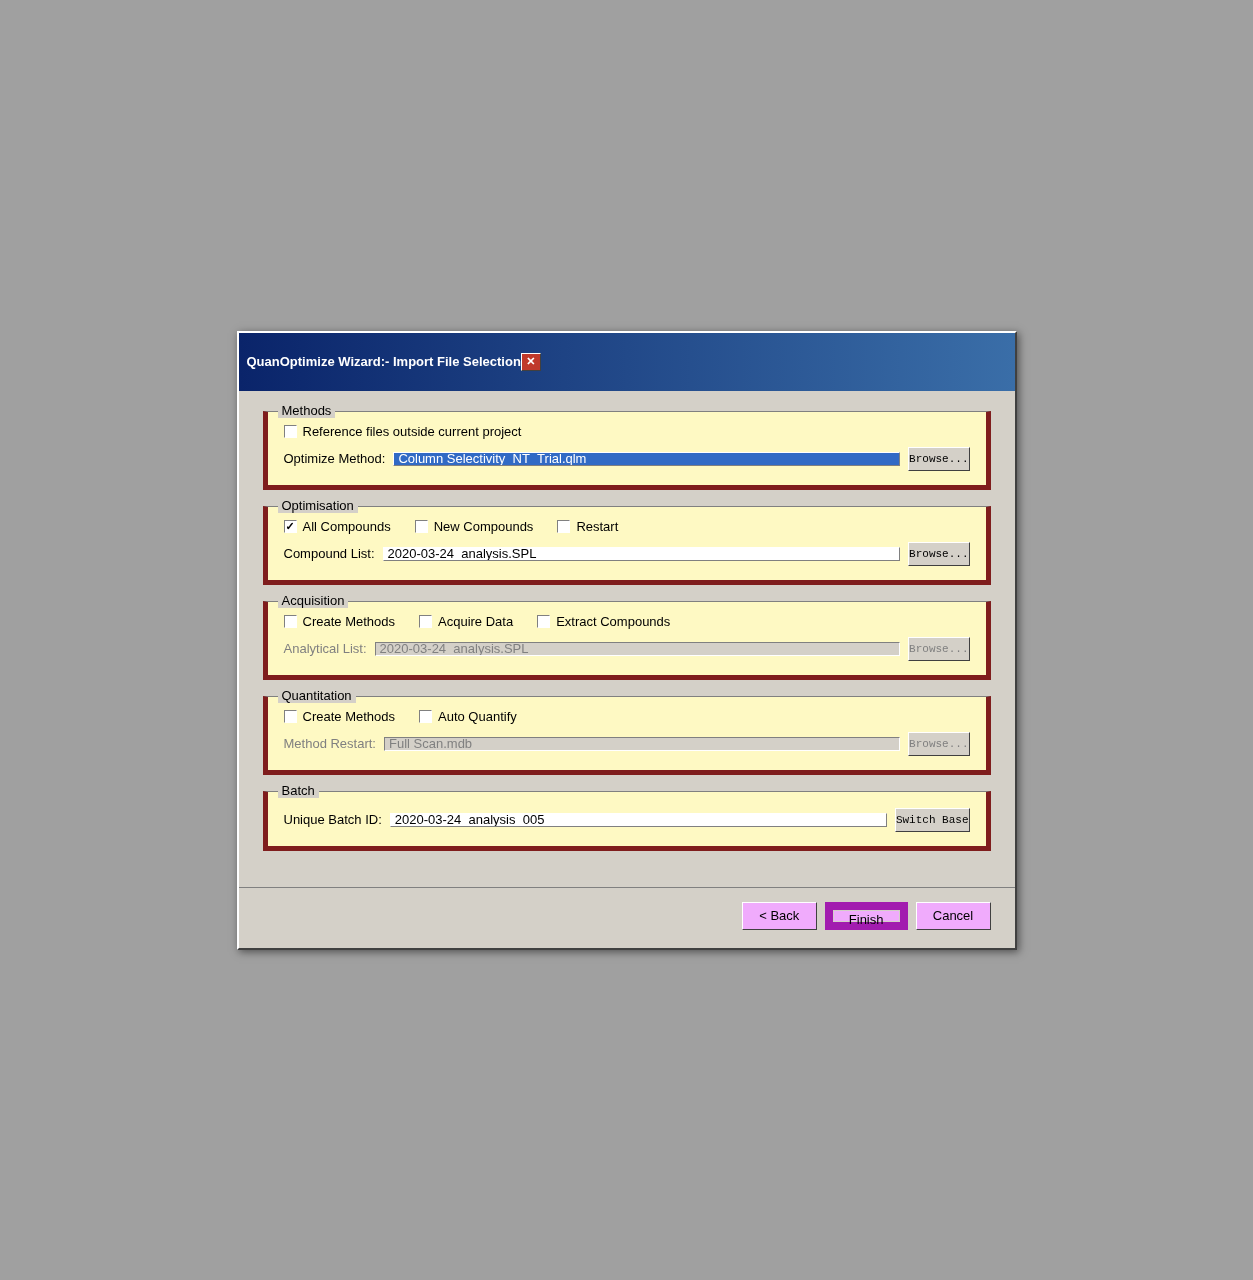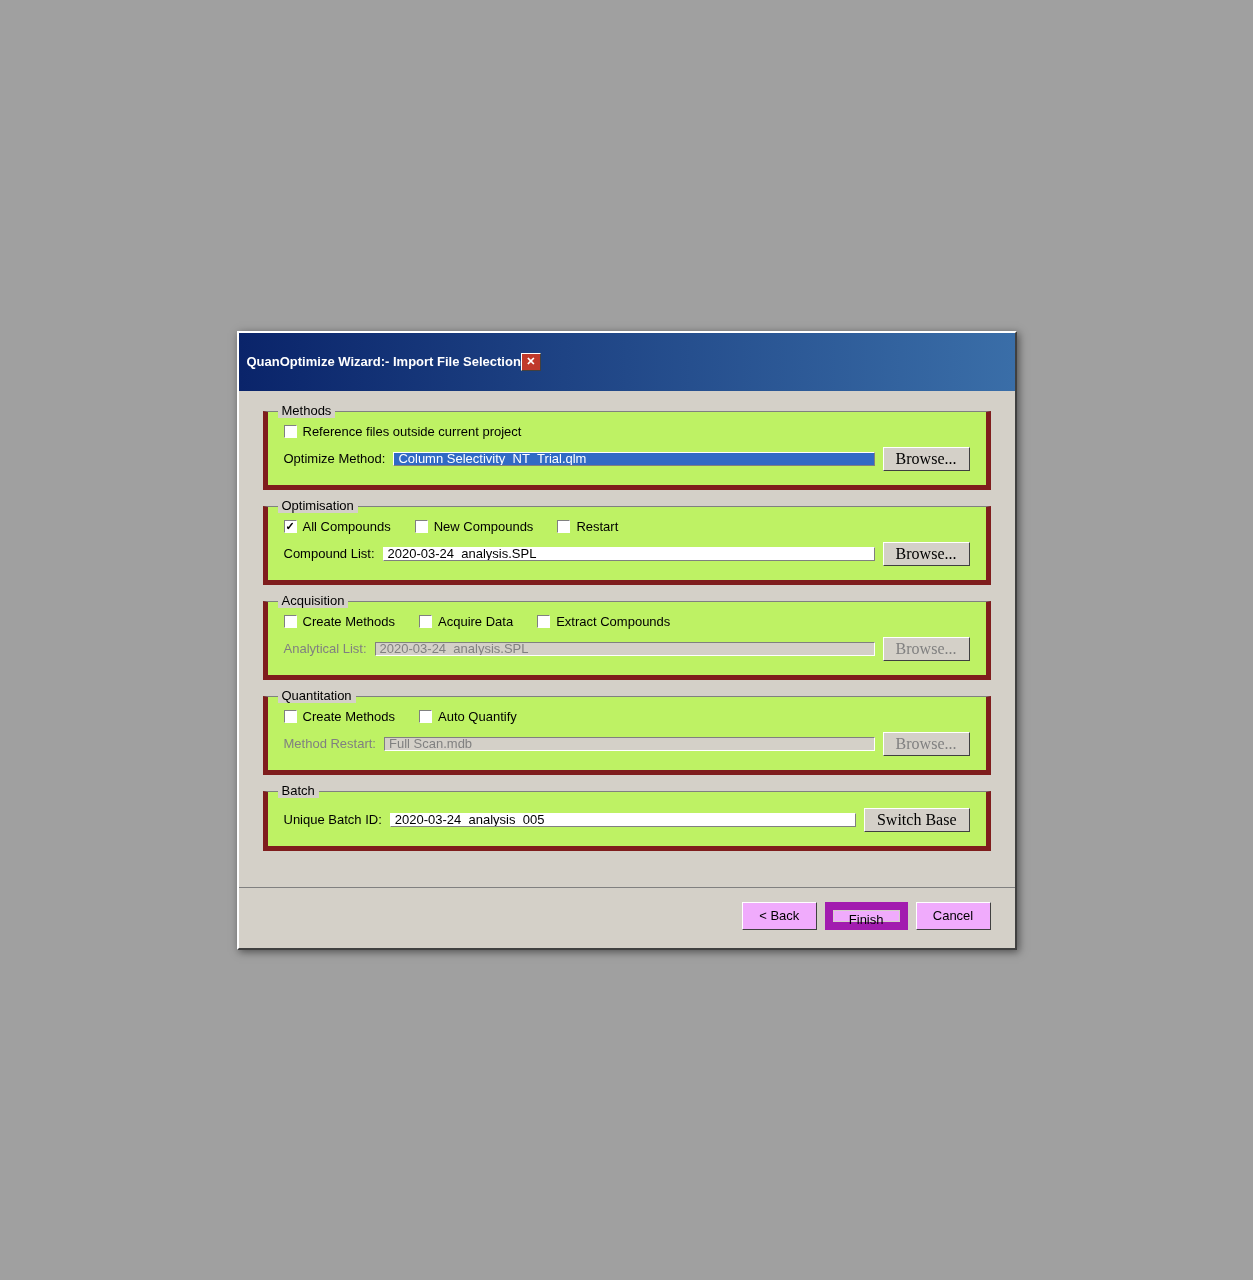--- a/index.html
+++ b/index.html
@@ -64,21 +64,21 @@
     .dialog-body {
       padding: 20px 24px;
     }
 
     .group-box {
       border: 5px solid #7f1d1d;
       border-top: 1px solid #808080;
       margin-bottom: 16px;
       padding: 12px 16px 14px 16px;
       position: relative;
-      background: #bef264;
+      background: #fef9c3;
     }
 
     .group-label {
       position: absolute;
       top: -9px;
       left: 10px;
       background: #d4d0c8;
       padding: 0 4px;
       font-size: 13px;
       font-weight: normal;
@@ -161,27 +161,27 @@
     .text-input.disabled {
       background: #d4d0c8;
       color: #808080;
       border-color: #808080;
       border-right-color: #ffffff;
       border-bottom-color: #ffffff;
     }
 
     .btn {
       height: 24px;
-      padding: 2px 12px;
+      padding: 2px 0;
       background: #d4d0c8;
       border: 1px solid #ffffff;
       border-right-color: #404040;
       border-bottom-color: #404040;
-      font-size: 16px;
-      font-family: Liberation Serif, serif;
+      font-size: 11px;
+      font-family: Liberation Mono, monospace;
       cursor: pointer;
       white-space: nowrap;
     }
 
     .btn.disabled {
       color: #808080;
     }
 
     .dialog-footer {
       border-top: 1px solid #808080;

